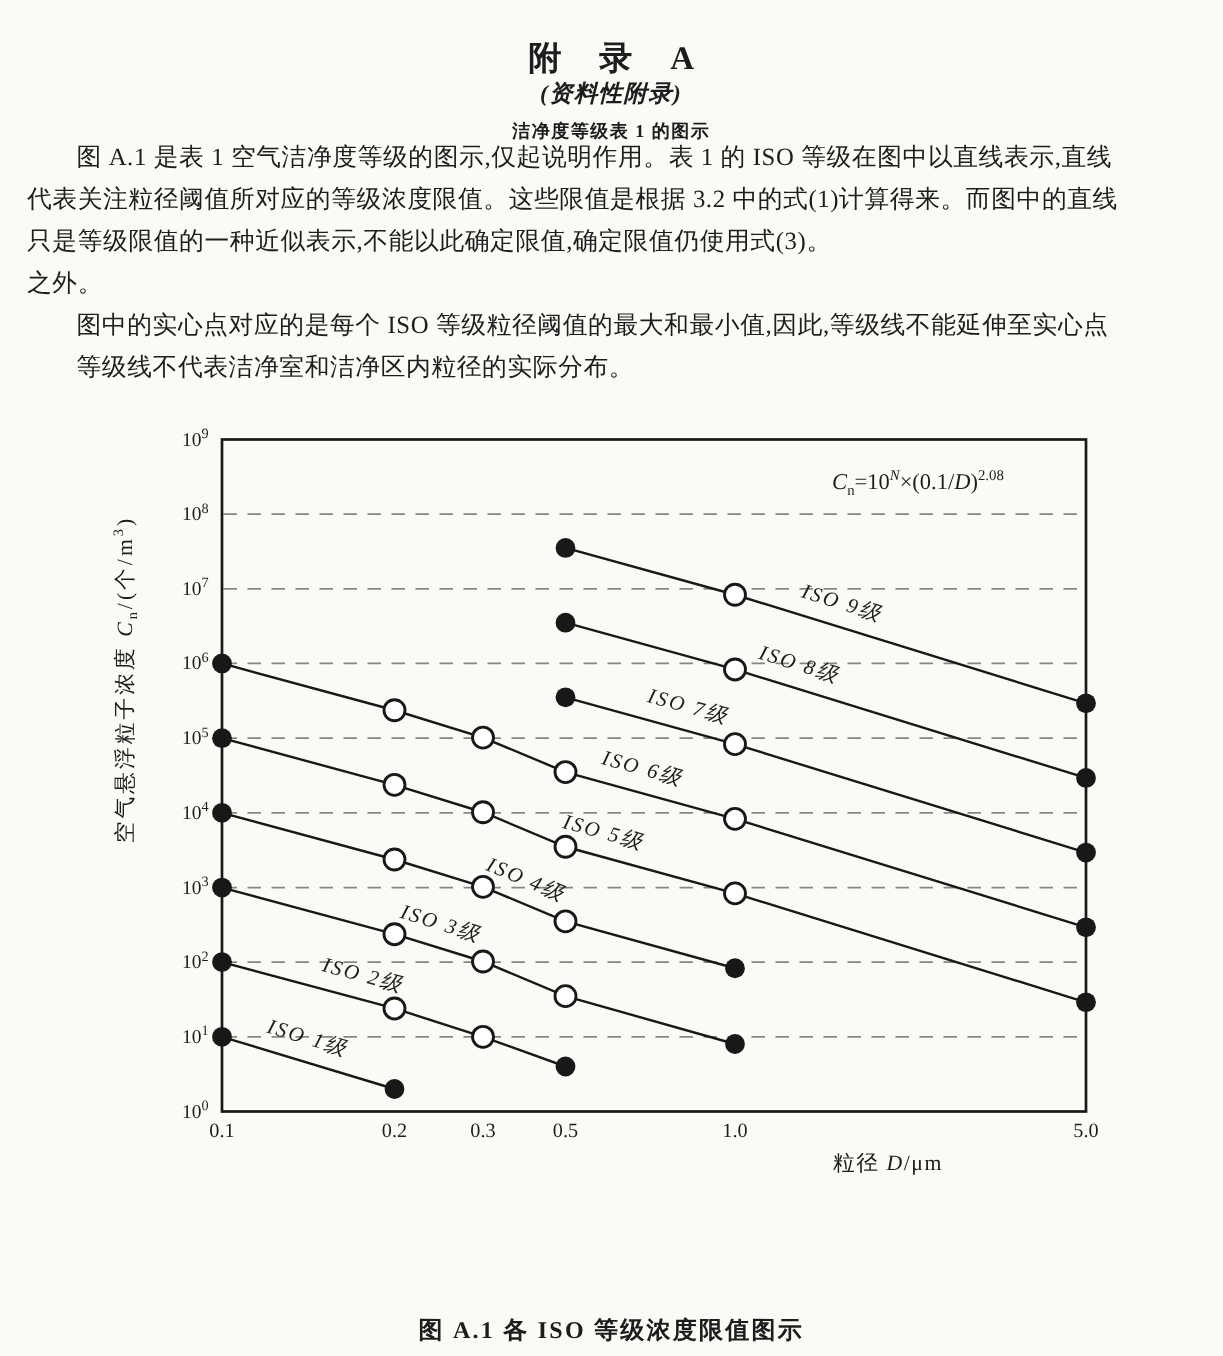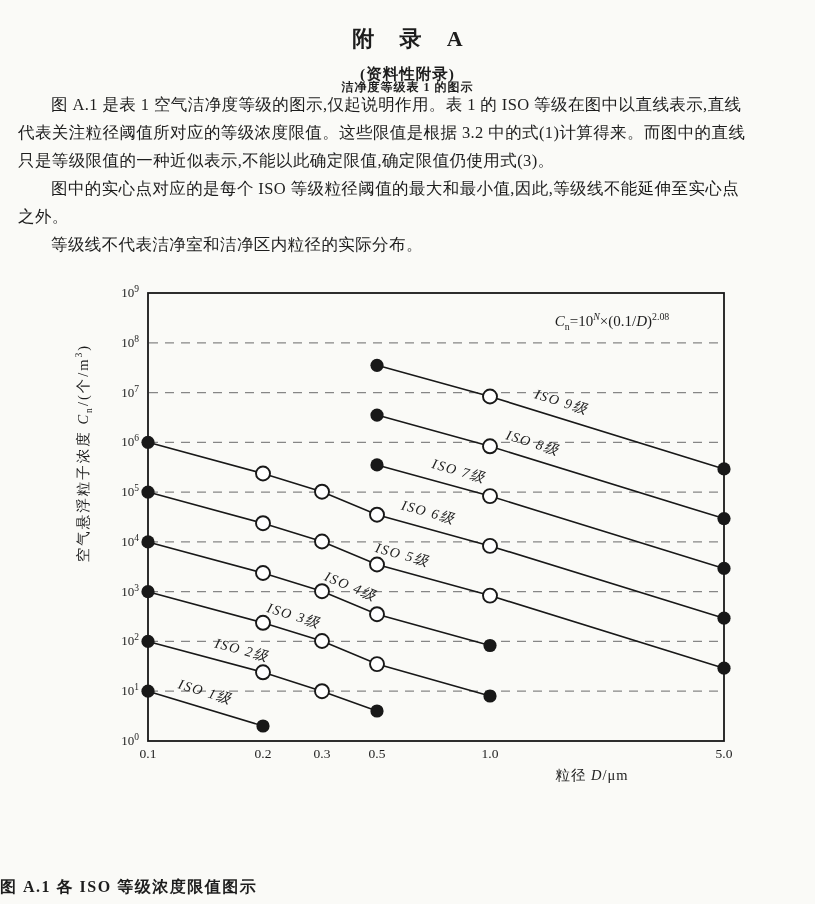--- a/index.html
+++ b/index.html
@@ -6,53 +6,53 @@
   body {
     width:815px; height:904px; position:relative; overflow:hidden;
     background:#fafaf7; color:#1d1d1d;
     font-family:"Liberation Serif","DejaVu Serif",serif;
   }
   .page { position:absolute; inset:0; }
   .doc-title, .doc-subtitle, .doc-section-title {
     position:absolute; left:0; width:100%; text-align:center; font-weight:bold;
   }
   .doc-title        { top:24px; font-size:22px; letter-spacing:0.45em; text-indent:0.45em; }
-  .doc-subtitle     { top:64px; font-size:15.5px; letter-spacing:1px; }
+  .doc-subtitle     { top:52px; font-size:15.5px; letter-spacing:1px;font-style:italic; }
   .doc-section-title{ top:79px; font-size:12px;  letter-spacing:1px; }
   .doc-body { position:absolute; top:91px; left:18px; right:14px; }
   .para-line { font-size:16.5px; line-height:28px; letter-spacing:0.4px; white-space:nowrap; }
   .para-line.indent { text-indent:2em; }
   .figure-area { position:absolute; top:278px; left:0; width:716px; height:512px; }
   #chart-svg { display:block; }
   .notes { position:absolute; top:814px; left:35px; right:20px; }
   .note-line { font-size:14px; line-height:24px; letter-spacing:0.3px; white-space:nowrap; }
   .note-line sub, .note-line sup { font-size:68%; }
   .note-line i { font-family:"Liberation Serif","DejaVu Serif",serif; }
   .caption {
-    position:absolute; top:877px; left:0; width:100%; 
+    position:absolute; top:877px; left:0; width:100%; text-align:center;
     font-weight:bold; font-size:16px; letter-spacing:1.5px;
   }
 </style>
 </head>
 <body>
 
 <div class="page">
 
   <div class="doc-title">附 录 A</div>
 
   <div class="doc-subtitle">(资料性附录)</div>
 
   <div class="doc-section-title">洁净度等级表 1 的图示</div>
 
   <div class="doc-body" id="paragraphs">
       <div class="para-line indent">图 A.1 是表 1 空气洁净度等级的图示,仅起说明作用。表 1 的 ISO 等级在图中以直线表示,直线</div>
       <div class="para-line">代表关注粒径阈值所对应的等级浓度限值。这些限值是根据 3.2 中的式(1)计算得来。而图中的直线</div>
       <div class="para-line">只是等级限值的一种近似表示,不能以此确定限值,确定限值仍使用式(3)。</div>
+      <div class="para-line">之外。</div>
       <div class="para-line indent">图中的实心点对应的是每个 ISO 等级粒径阈值的最大和最小值,因此,等级线不能延伸至实心点</div>
-      <div class="para-line">之外。</div>
       <div class="para-line indent">等级线不代表洁净室和洁净区内粒径的实际分布。</div>
     </div>
 
   <div class="figure-area">
     <svg id="chart-svg" width="815" height="512" viewBox="0 0 815 512">
         <line x1="149" y1="413.2" x2="724" y2="413.2" stroke="#868686" stroke-width="1.2" stroke-dasharray="9 7"></line>
         <line x1="149" y1="363.4" x2="724" y2="363.4" stroke="#868686" stroke-width="1.2" stroke-dasharray="9 7"></line>
         <line x1="149" y1="313.7" x2="724" y2="313.7" stroke="#868686" stroke-width="1.2" stroke-dasharray="9 7"></line>
         <line x1="149" y1="263.9" x2="724" y2="263.9" stroke="#868686" stroke-width="1.2" stroke-dasharray="9 7"></line>
         <line x1="149" y1="214.1" x2="724" y2="214.1" stroke="#868686" stroke-width="1.2" stroke-dasharray="9 7"></line>

